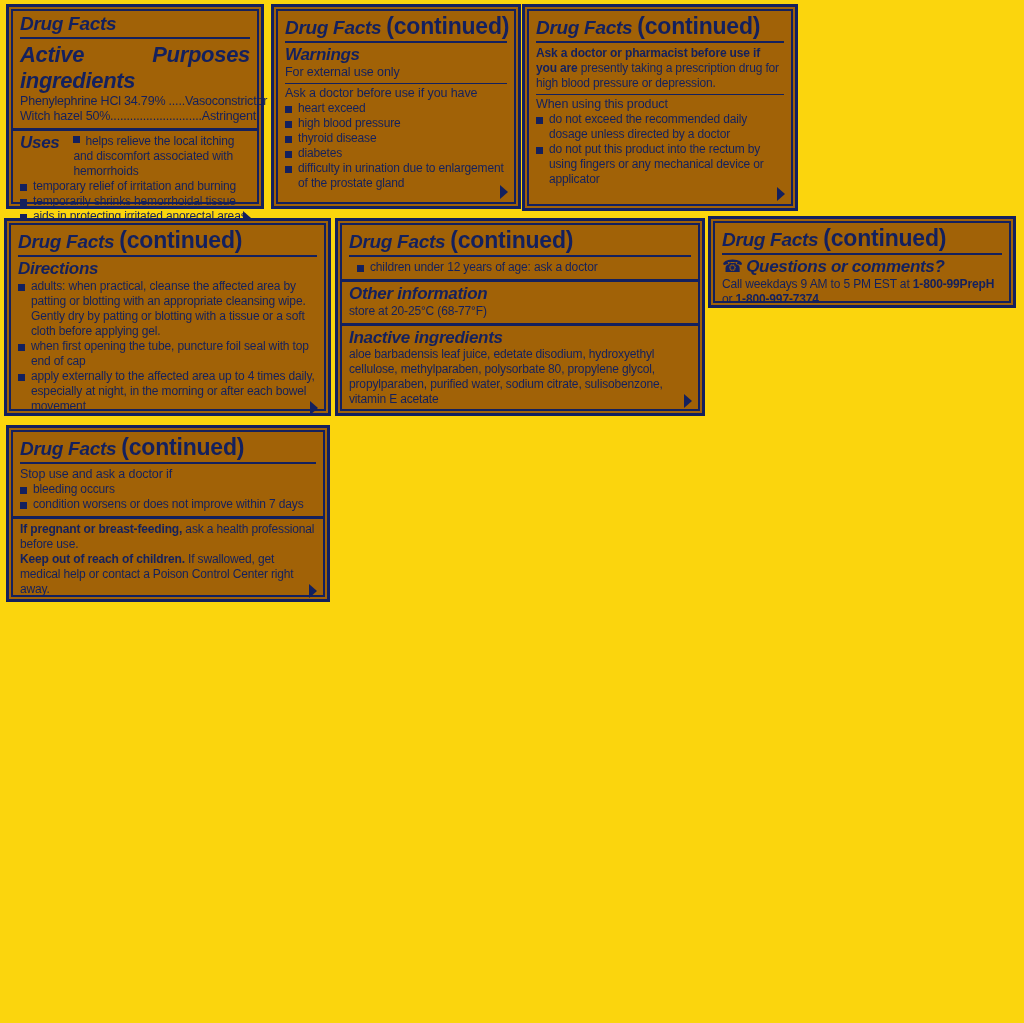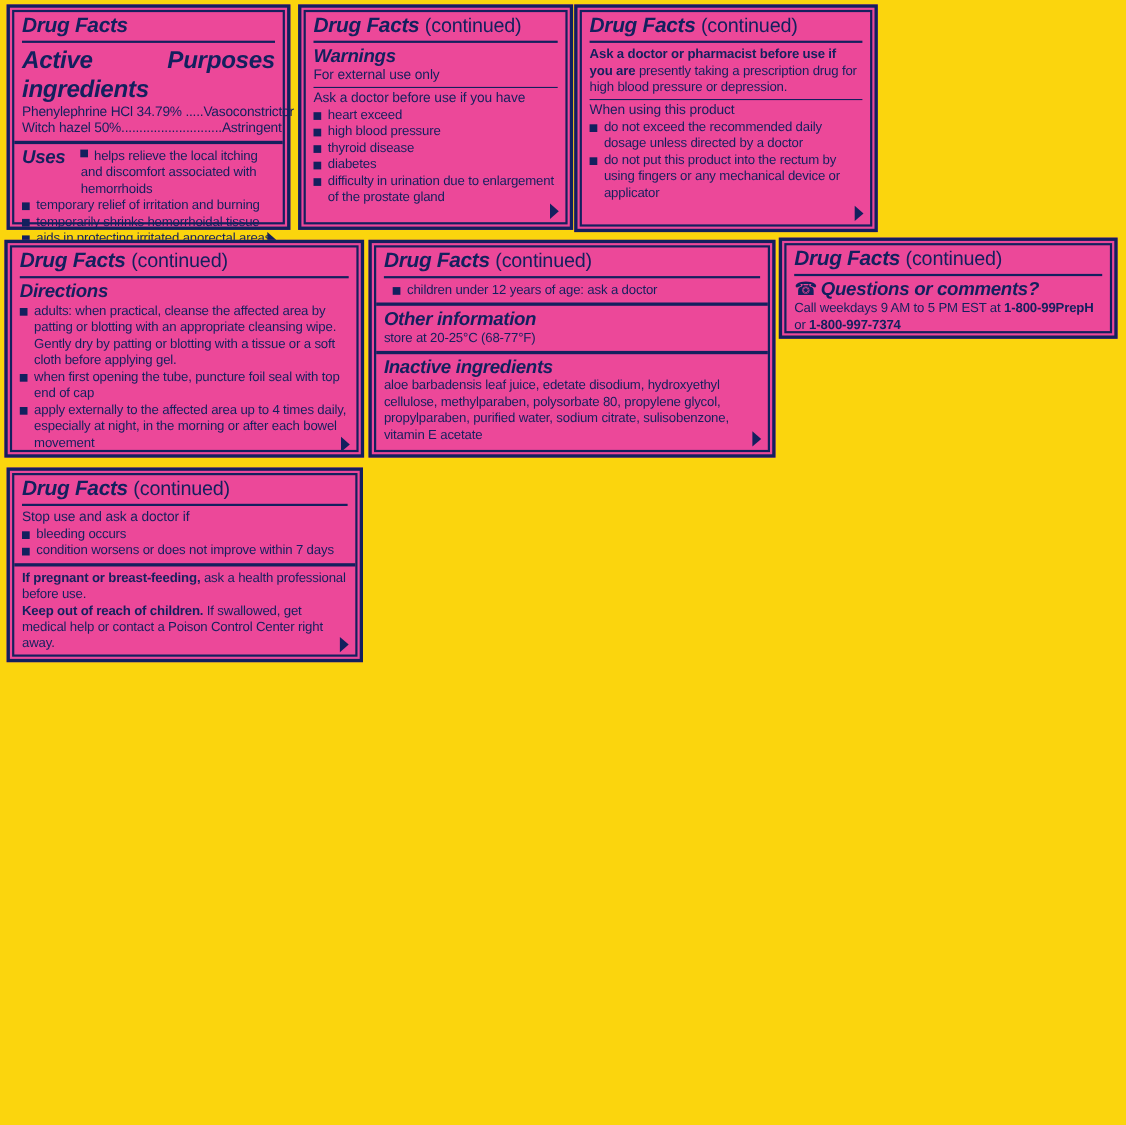--- a/index.html
+++ b/index.html
@@ -15,21 +15,21 @@
     position: relative;
     overflow: hidden;
     -webkit-font-smoothing: antialiased;
   }
 
   
   .panel {
     position: absolute;
     box-sizing: border-box;
     border: 3px solid #13205e;
-    background: #ec4899;
+    background: #a16207;
     padding: 2px;
   }
   .panel-inner {
     box-sizing: border-box;
     border: 2px solid #13205e;
     height: 100%;
     width: 100%;
     display: flex;
     flex-direction: column;
   }
@@ -48,22 +48,22 @@
   .df-title {
     font-weight: bold;
     font-style: italic;
     font-size: 19px;
     letter-spacing: -0.3px;
     line-height: 1.05;
     white-space: nowrap;
   }
   .df-title .cont {
     font-style: normal;
-    font-weight: normal;
-    font-size: 18px;
+    font-weight: bold;
+    font-size: 23px;
     letter-spacing: -0.2px;
   }
   .rule-thin {
     border-bottom: 1.5px solid #13205e;
     margin: 3px 0 2px 0;
   }
   .rule-med {
     border-bottom: 2.5px solid #13205e;
     margin: 3px 0 3px 0;
   }

